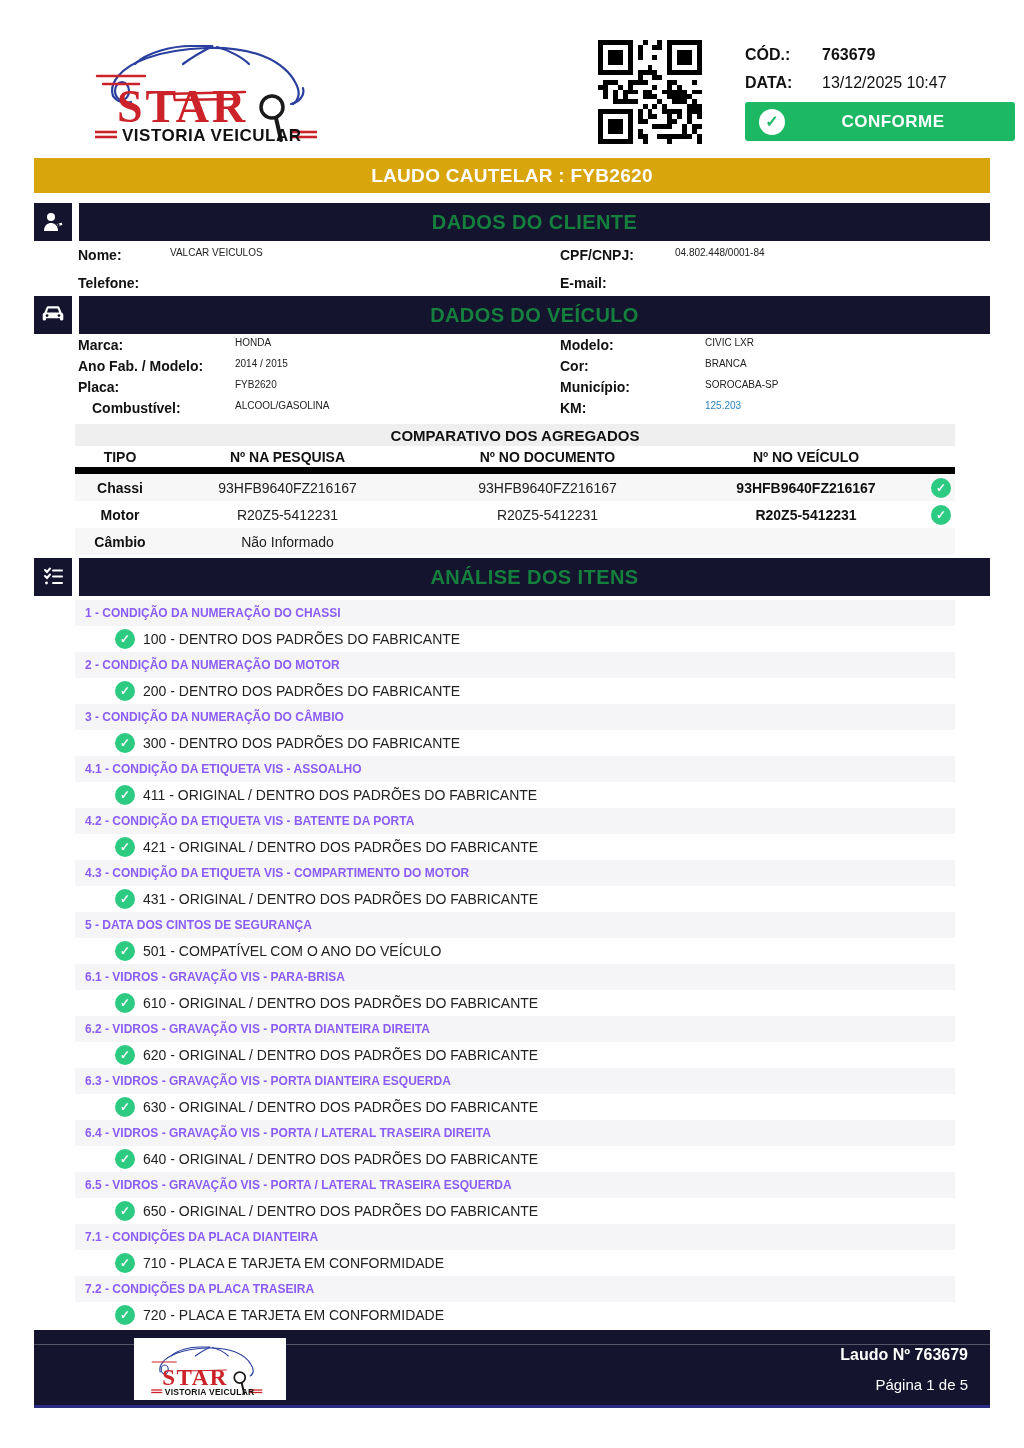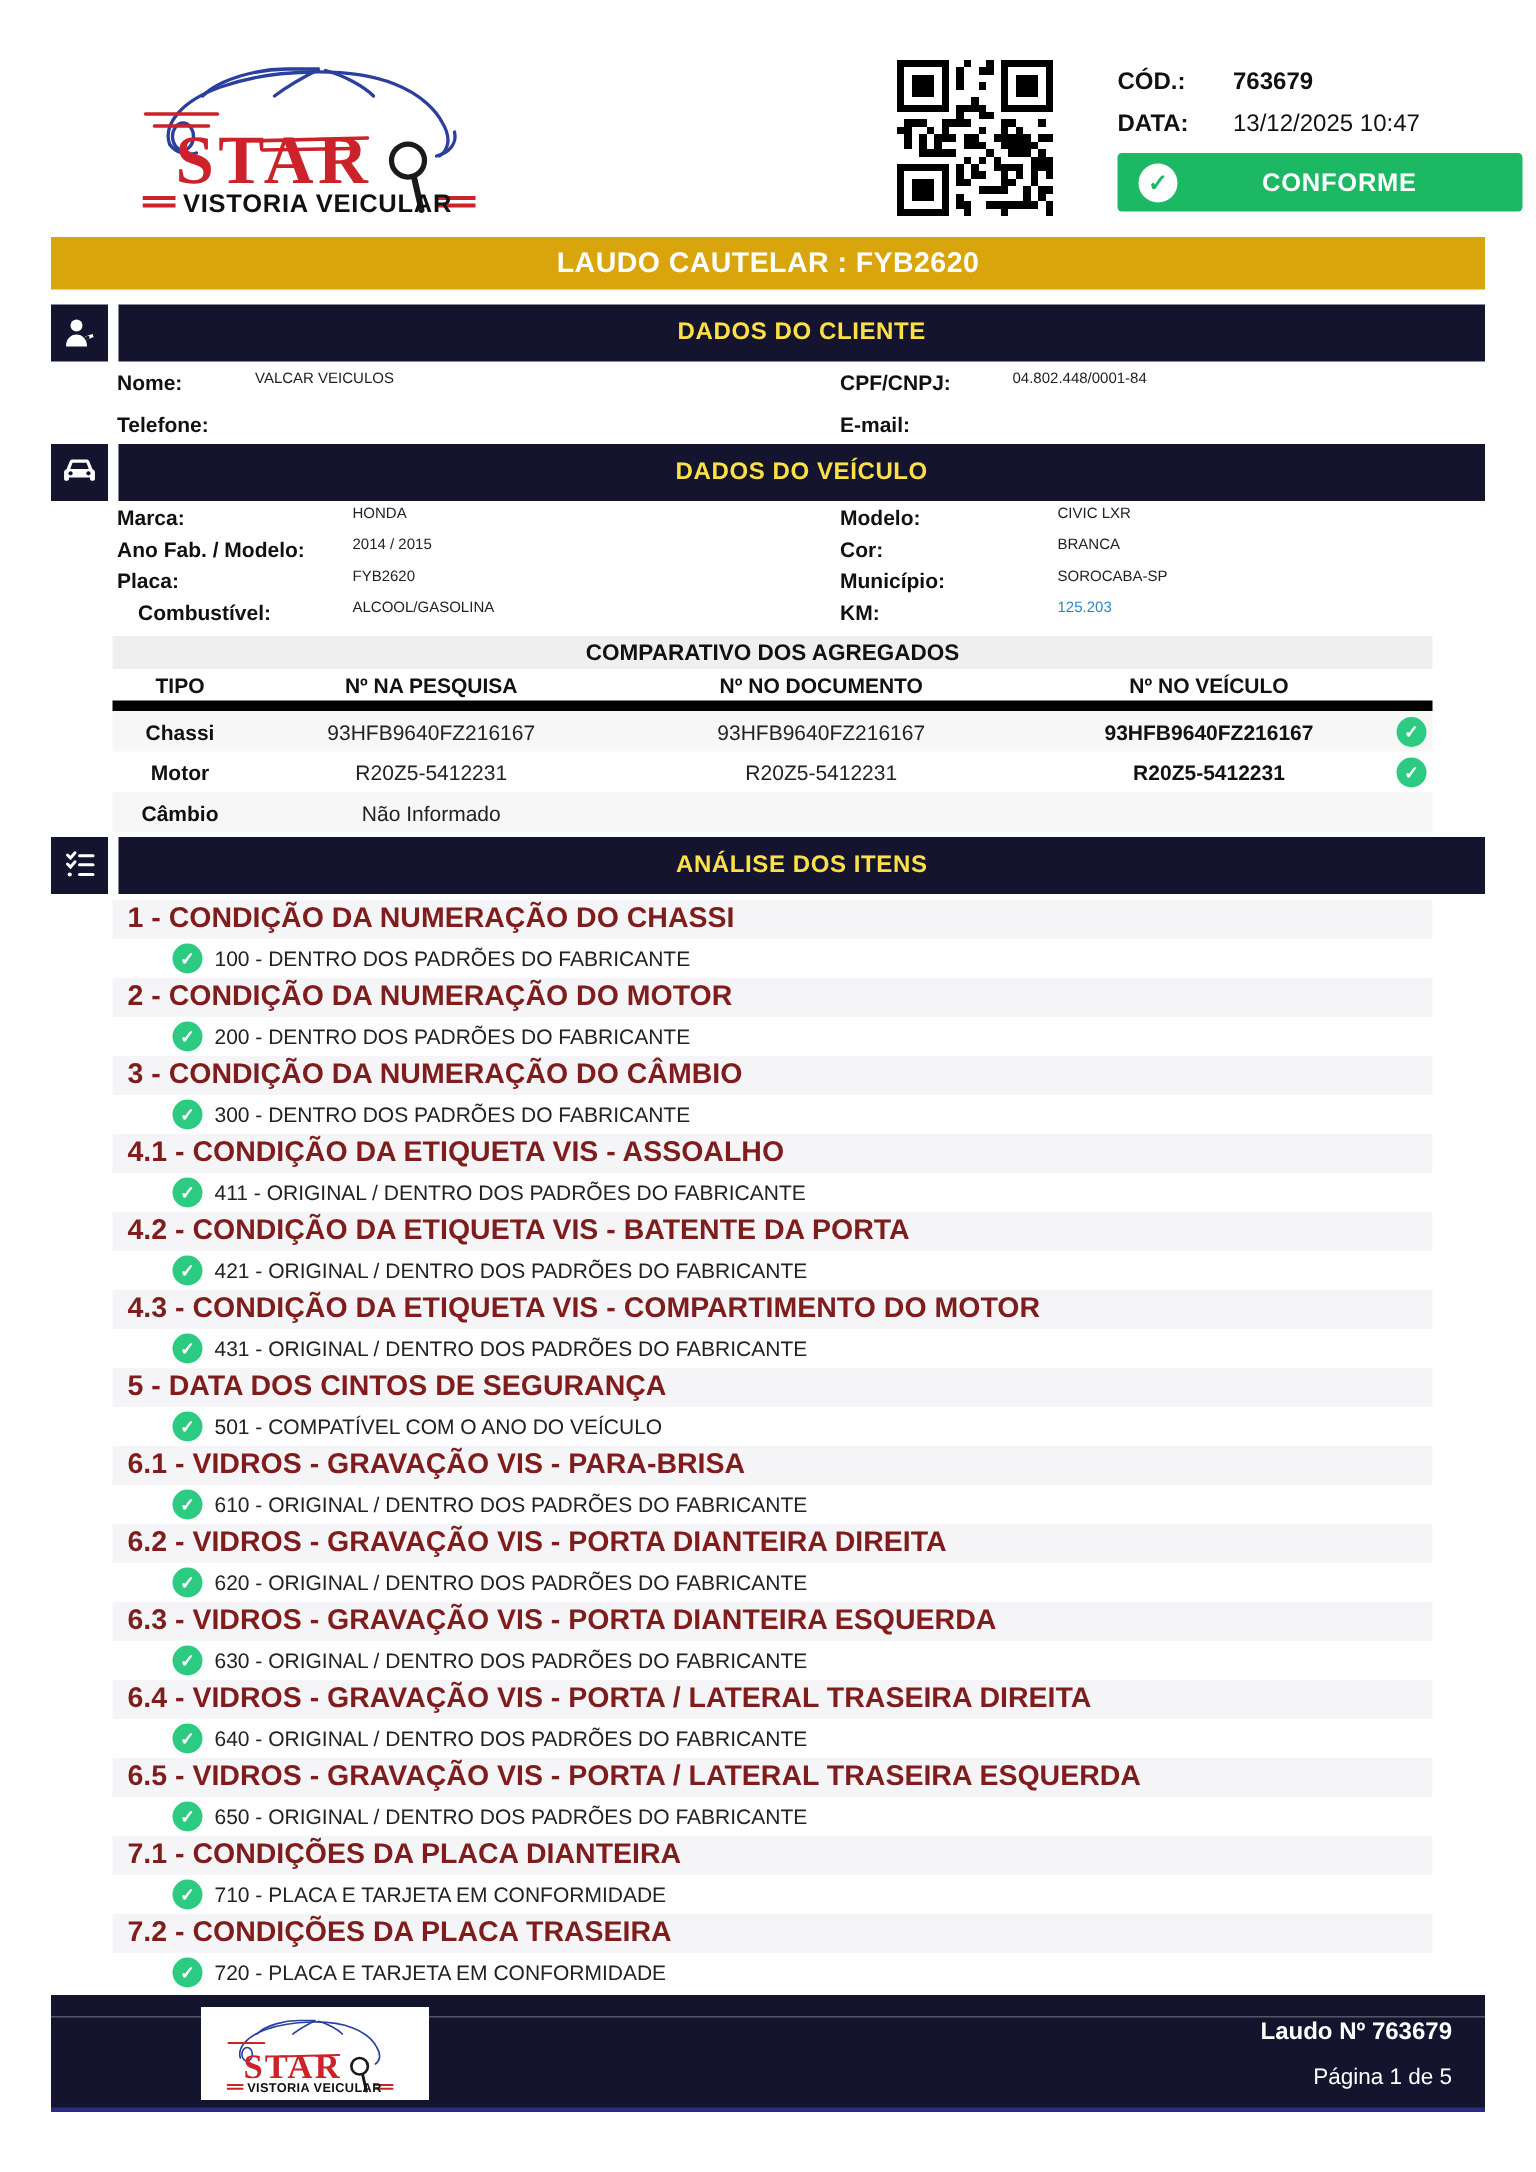--- a/index.html
+++ b/index.html
@@ -30,21 +30,21 @@
   .laudo-bar {
     position:absolute; left:34px; top:158px; width:956px; height:35px;
     background:#d9a50d; color:#ffffff; font-weight:bold; font-size:19px;
     display:flex; align-items:center; justify-content:center; letter-spacing:0.3px;
   }
 
   
   .section-row { position:absolute; left:34px; width:956px; height:38px; display:flex; }
   .icon-box { width:38px; height:38px; background:#14142e; display:flex; align-items:center; justify-content:center; flex:0 0 auto; }
   .section-bar { flex:1; margin-left:7px; background:#14142e; display:flex; align-items:center; justify-content:center; }
-  .section-title { color:#fde047; font-weight:bold; font-size:16px; letter-spacing:0.4px; }
+  .section-title { color:#15803d; font-weight:bold; font-size:20px; letter-spacing:0.4px; }
 
   
   .flabel { position:absolute; font-size:14px; font-weight:bold; color:#111; }
   .fvalue { position:absolute; font-size:10px; color:#222; }
   .km-blue { color:#2e86c1; }
 
   
   .comp { position:absolute; left:75px; top:424px; width:880px; }
   .comp-title { height:22px; background:#efefef; display:flex; align-items:center; justify-content:center;
                 font-size:15px; font-weight:bold; color:#111; }
@@ -56,21 +56,21 @@
   .comp-row > div { text-align:center; font-size:14px; color:#222; }
   .comp-row .c-tipo { font-weight:bold; color:#111; }
   .comp-row .c-veic { font-weight:bold; color:#111; }
   .check-circle { width:20px; height:20px; border-radius:50%; background:#2dcb82;
                   display:inline-flex; align-items:center; justify-content:center; }
   .check-circle::after { content:"✓"; color:#ffffff; font-size:12px; font-weight:bold; }
 
   
   .items { position:absolute; left:75px; top:600px; width:880px; }
   .item-title-row { height:26px; background:#f5f5f7; display:flex; align-items:center; padding-left:10px; }
-  .item-title { font-size:19px; font-weight:bold; color:#7f1d1d; }
+  .item-title { font-size:12px; font-weight:bold; color:#8b5cf6; }
   .item-result-row { height:26px; background:#ffffff; display:flex; align-items:center; padding-left:40px; }
   .item-result-row .check-circle { margin-right:8px; flex:0 0 auto; }
   .item-result { font-size:14px; color:#222; }
 
   
   .footer { position:absolute; left:34px; top:1330px; width:956px; height:78px; background:#14142e;
             border-bottom:3px solid #2b2b86; }
   .footer-line { position:absolute; left:0; top:14px; width:100%; height:1px; background:rgba(255,255,255,0.28); }
   .footer-logo-box { position:absolute; left:100px; top:8px; width:152px; height:62px; background:#ffffff;
                      display:flex; align-items:center; justify-content:center; }

